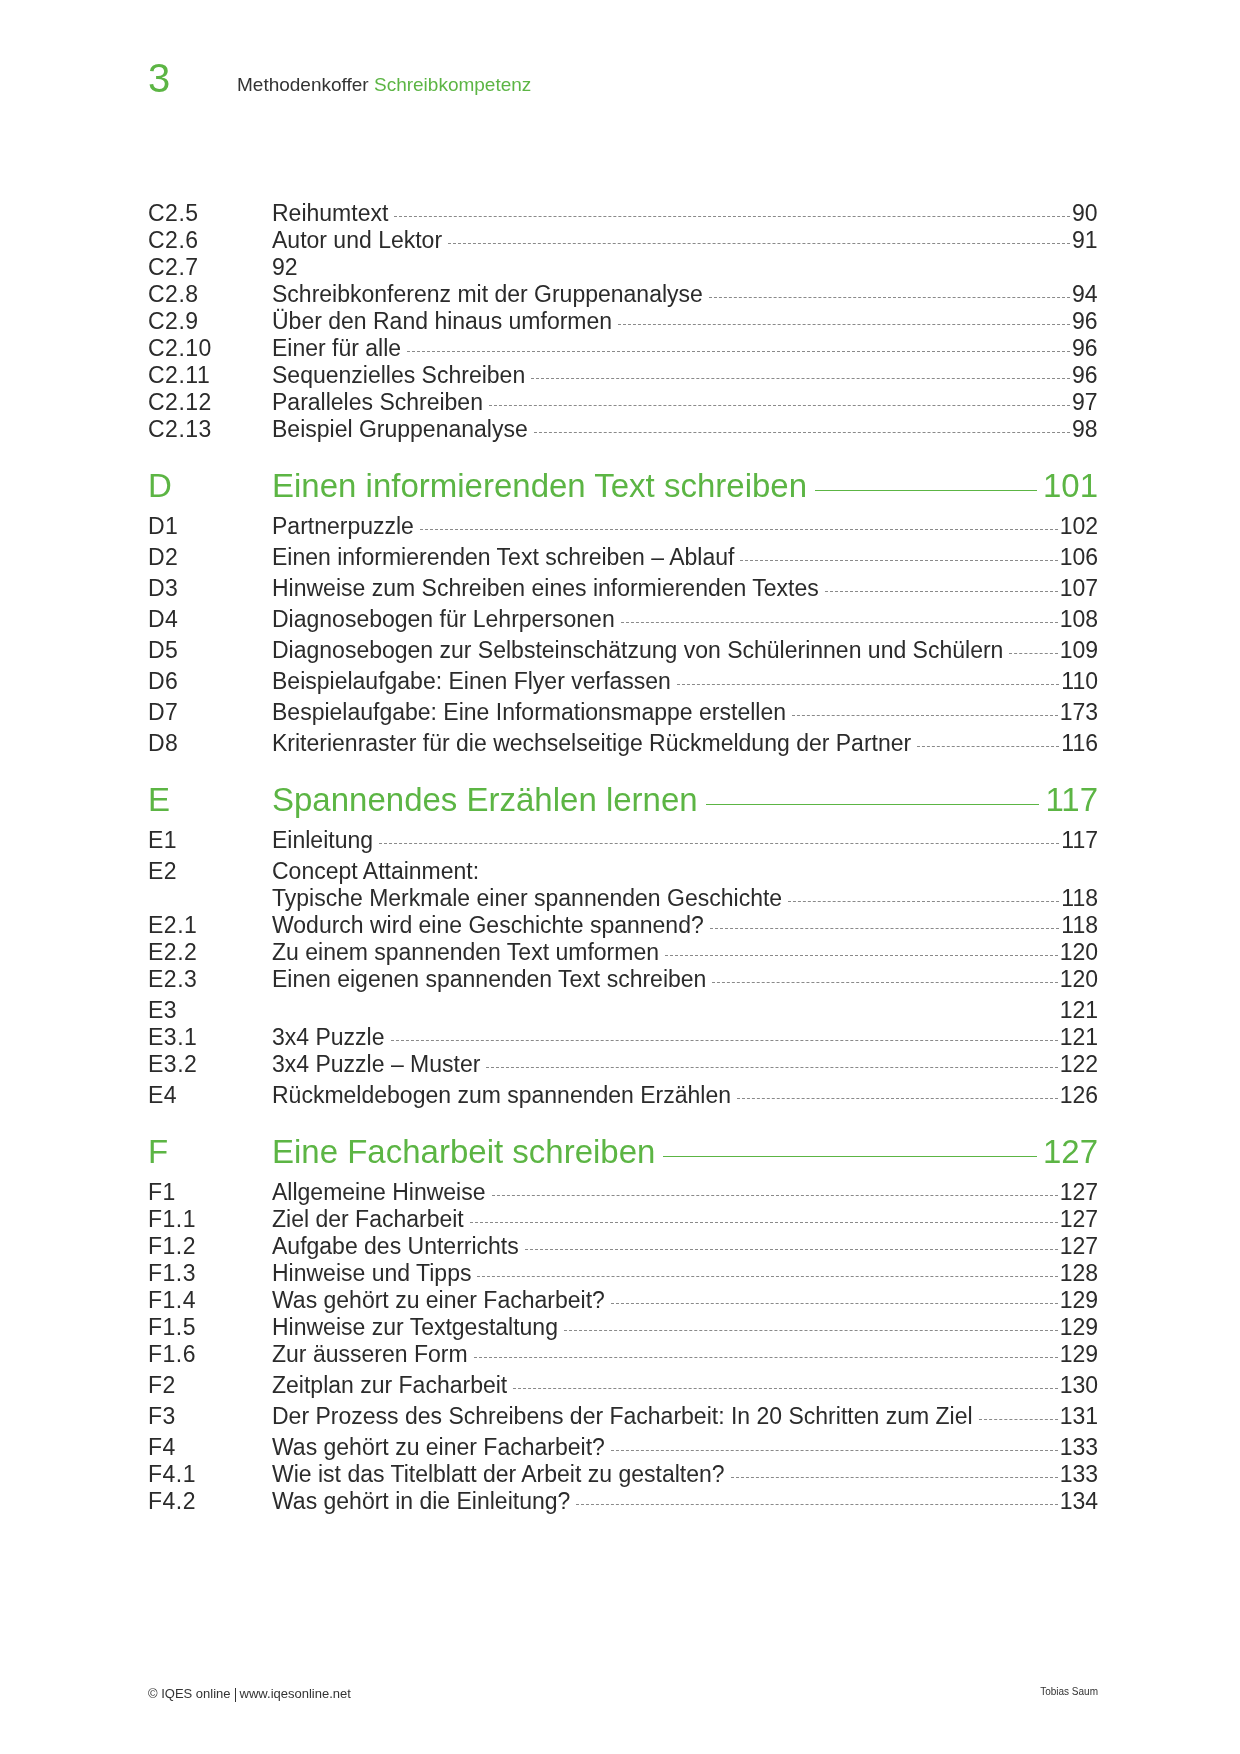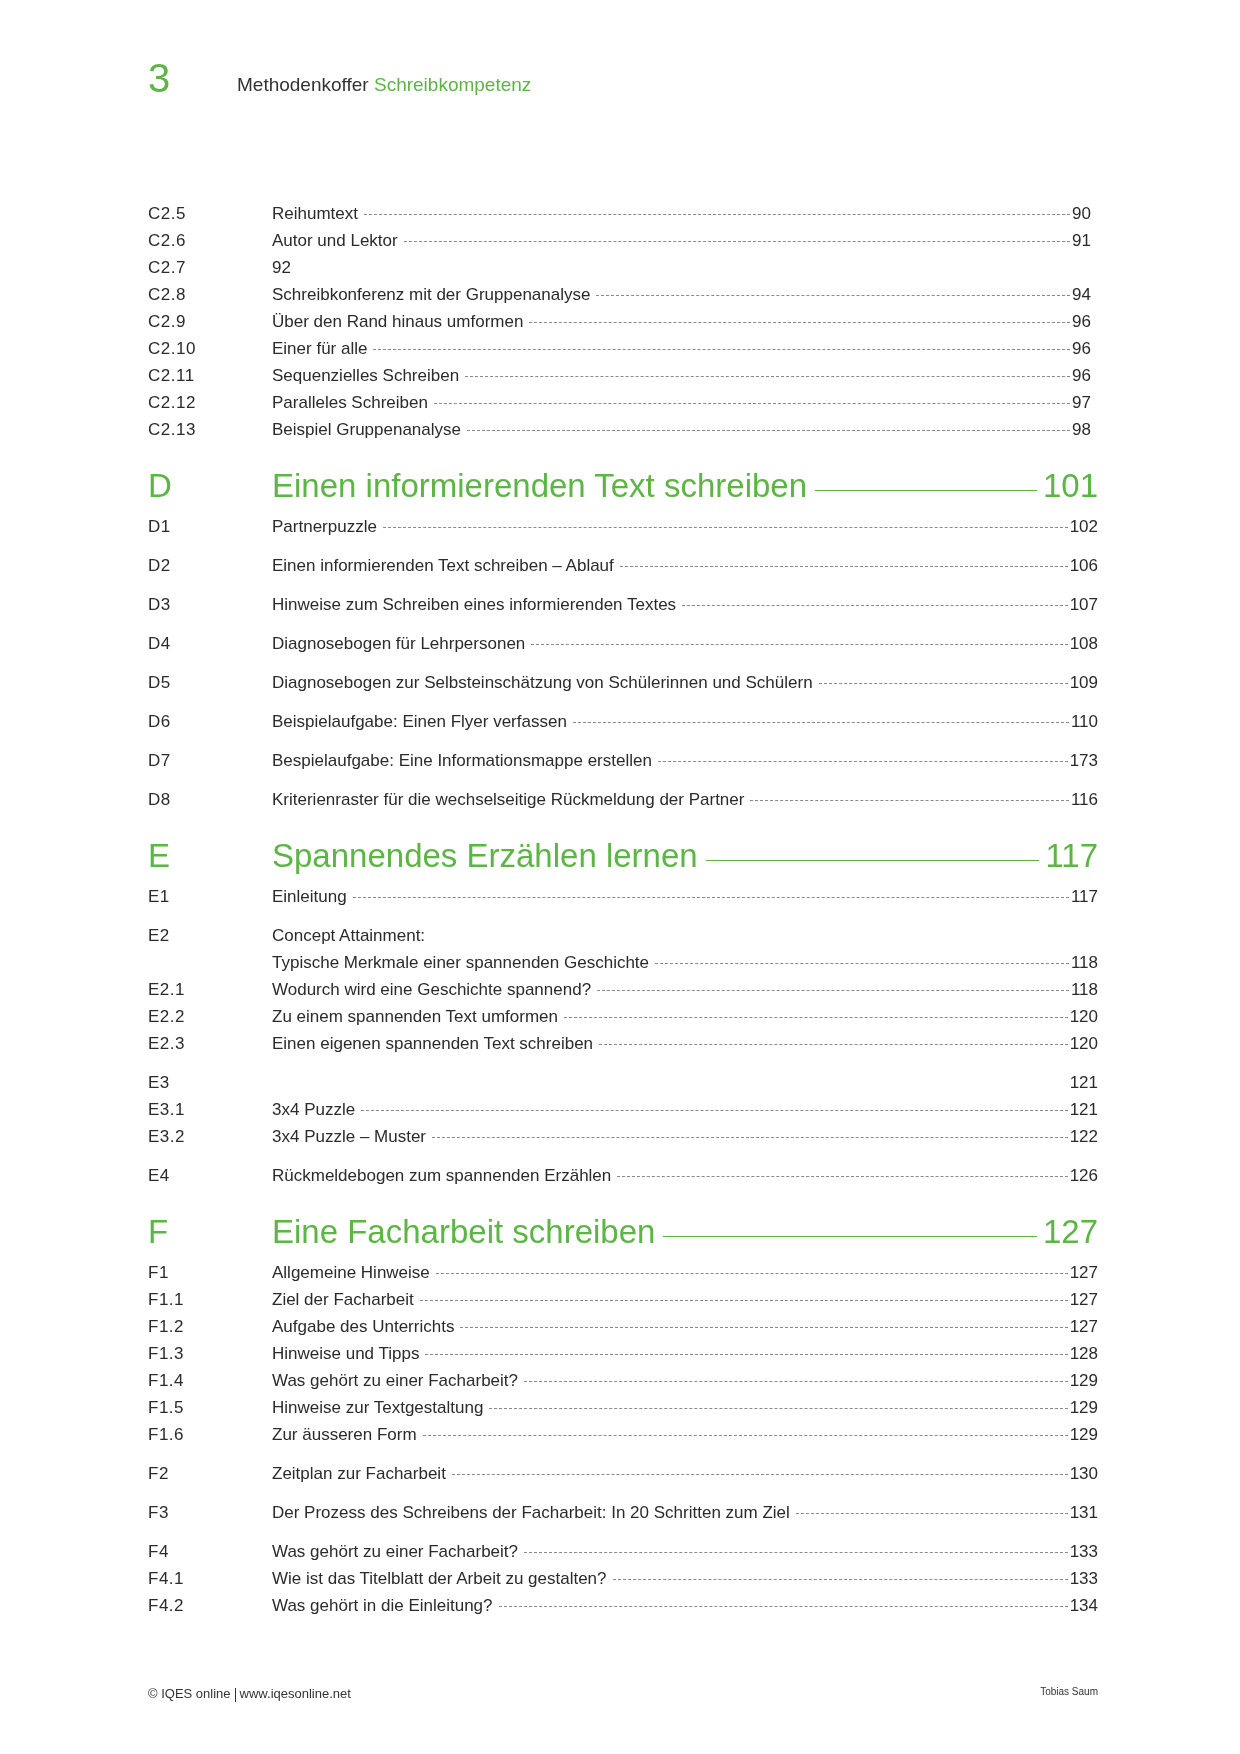--- a/index.html
+++ b/index.html
@@ -1,22 +1,22 @@
 <!DOCTYPE html>
 <html><head>
 <meta charset="utf-8">
 <style>
   html, body { margin:0; padding:0; background:#ffffff; }
   body { width:1240px; height:1754px; position:relative; font-family:"Liberation Sans", sans-serif; color:#2b2b2b; overflow:hidden; }
   .hdr-num { position:absolute; left:148px; top:56px; font-size:40px; color:#5cb544; font-weight:300; }
   .hdr-title { position:absolute; left:237px; top:74px; font-size:19px; color:#333; }
   .hdr-title .green { color:#5cb544; }
   .toc { position:absolute; left:148px; top:200px; width:950px; }
-  .row { display:flex; align-items:baseline; font-size:17px; height:27px; line-height:27px; }
-  .row.gap { margin-top:12px; }
+  .row { display:flex; align-items:baseline; font-size:23px; height:27px; line-height:27px; }
+  .row.gap { margin-top:4px; }
   .num { width:124px; flex:none; letter-spacing:0.5px; }
   .title { flex:1; display:flex; align-items:baseline; overflow:hidden; white-space:nowrap;text-align:center; }
   .title .t { flex:none; }
   .title .lead { flex:1; border-bottom:1.5px dashed #8a8a8a; margin:0 2px 0 6px; transform:translateY(-4px); height:1px; }
   .title .lead.none { border:none; }
   .page { flex:none; text-align:left; min-width:26px; }
   .section { display:flex; align-items:baseline; font-size:33px; color:#5cb544; height:46px; line-height:46px; margin-top:20px; margin-bottom:4px; }
   .section .num { width:124px; }
   .section .lead { flex:1; border-bottom:1.5px solid #5cb544; margin:0 6px 0 8px; transform:translateY(-6px); height:1px; }
   .footer-left { position:absolute; left:148px; top:1686px; font-size:13px; color:#333; }

